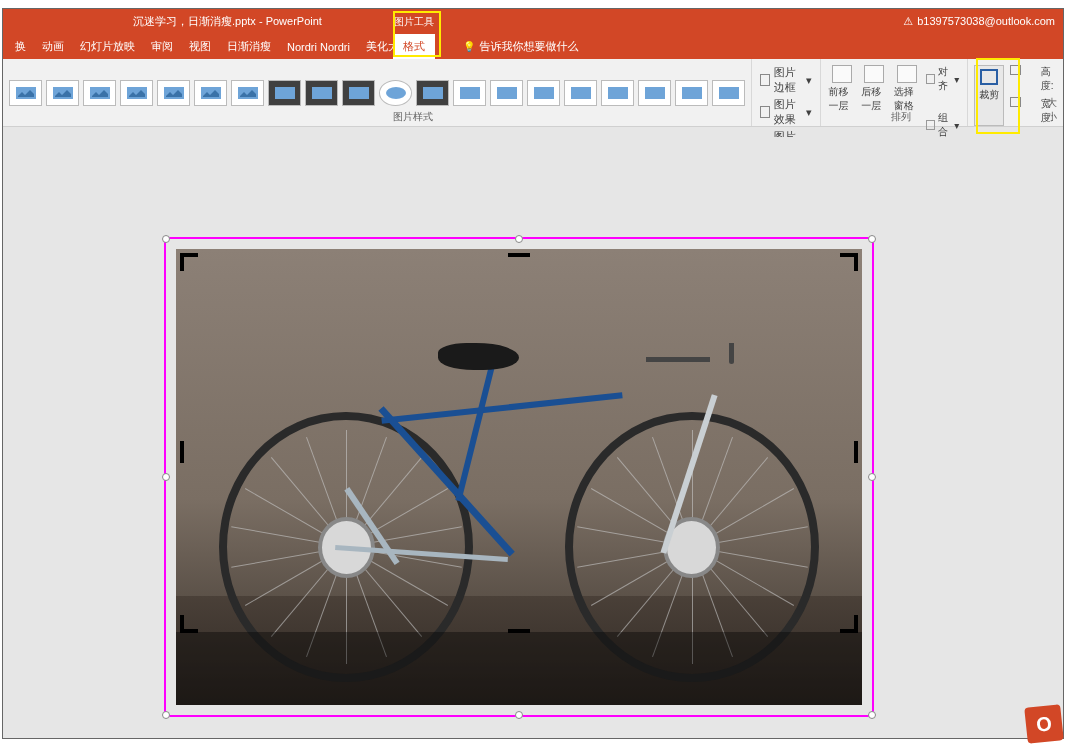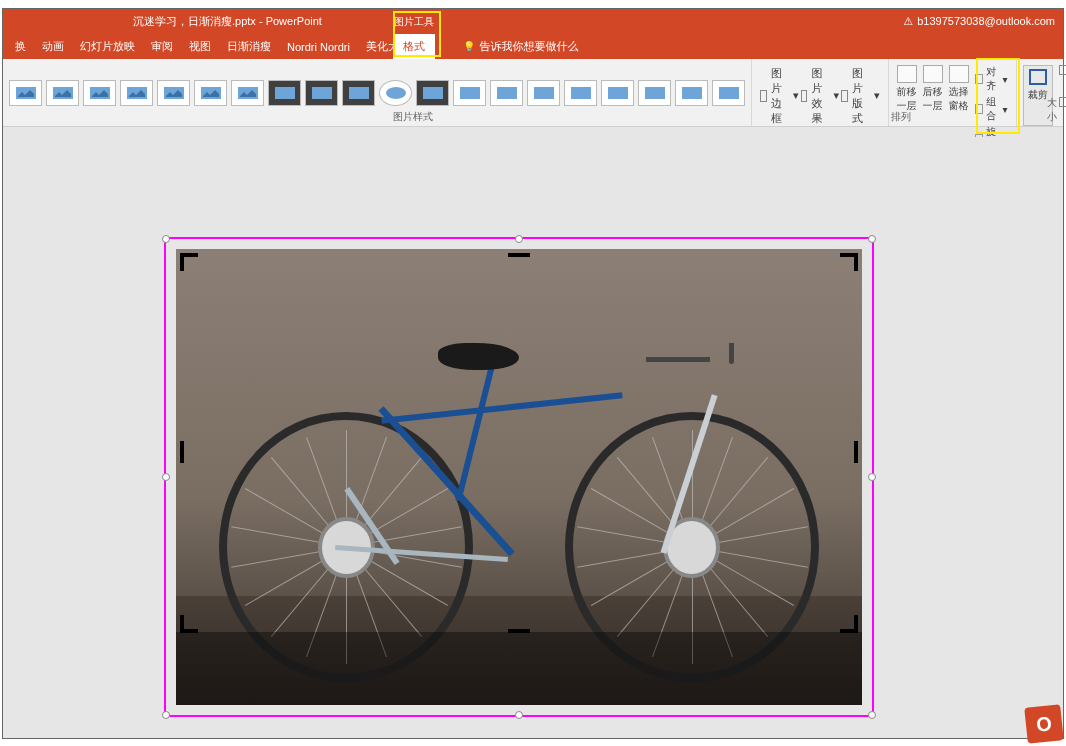--- a/index.html
+++ b/index.html
@@ -28,28 +28,28 @@
 .gallery { display:flex; align-items:center; padding:4px 6px; gap:4px; flex:0 0 auto; }
 .thumb { width:33px; height:26px; border:1px solid #bbb; background:#fff; display:flex; align-items:center; justify-content:center; position:relative; }
 .thumb svg { width:24px; height:16px; }
 .thumb.dark { background:#404040; }
 .thumb.oval { border-radius:50%; width:33px; height:26px; }
 .group-label { position:absolute; bottom:2px; font-size:10px; color:#606060; }
 .lb-styles { left:390px; }
 .lb-arrange { left:888px; }
 .lb-size { left:1044px; }
 
-.pict-opts { display:flex; flex-direction:row; gap:2px; padding:6px 8px 0; font-size:11px; color:#404040; border-left:1px solid #d8d8d8; }
+.pict-opts { display:flex; flex-direction:column; gap:2px; padding:6px 8px 0; font-size:11px; color:#404040; border-left:1px solid #d8d8d8; }
 .pict-opts div { display:flex; align-items:center; gap:4px; cursor:pointer; }
 .pict-opts .ic { width:14px; height:12px; border:1px solid #888; display:inline-block; }
 
 .arrange { display:flex; gap:6px; padding:6px 8px 0; border-left:1px solid #d8d8d8; font-size:10px; color:#404040; }
 .arrange .btn { display:flex; flex-direction:column; align-items:center; gap:2px; cursor:pointer; }
 .arrange .btn .bic { width:20px; height:18px; border:1px solid #aaa; background:#fafafa; }
-.arrange .col { display:flex; flex-direction:column; gap:2px; font-size:10px; }
+.arrange .col { display:flex; flex-direction:column; gap:18px; font-size:10px; }
 .arrange .col div { display:flex; align-items:center; gap:3px; cursor:pointer; }
 .arrange .col .sic { width:12px; height:10px; border:1px solid #999; }
 
 .sizegrp { display:flex; gap:6px; padding:6px 6px 0; border-left:1px solid #d8d8d8; font-size:10px; color:#404040; position:relative; }
 .crop-btn { display:flex; flex-direction:column; align-items:center; gap:2px; cursor:pointer; background:#e8e8e8; padding:2px 4px; border:1px solid #bbb; }
 .crop-btn .cic { width:20px; height:18px; position:relative; }
 .crop-btn .cic::before { content:""; position:absolute; width:14px; height:12px; border:2px solid #2a5fa4; top:1px; left:1px; }
 .yellow-box-b { position:absolute; left:973px; top:49px; width:44px; height:76px; border:2px solid #ffeb00; pointer-events:none; z-index:5; }
 .dims { display:flex; flex-direction:column; gap:4px; }
 .dims div { display:flex; gap:20px; }

